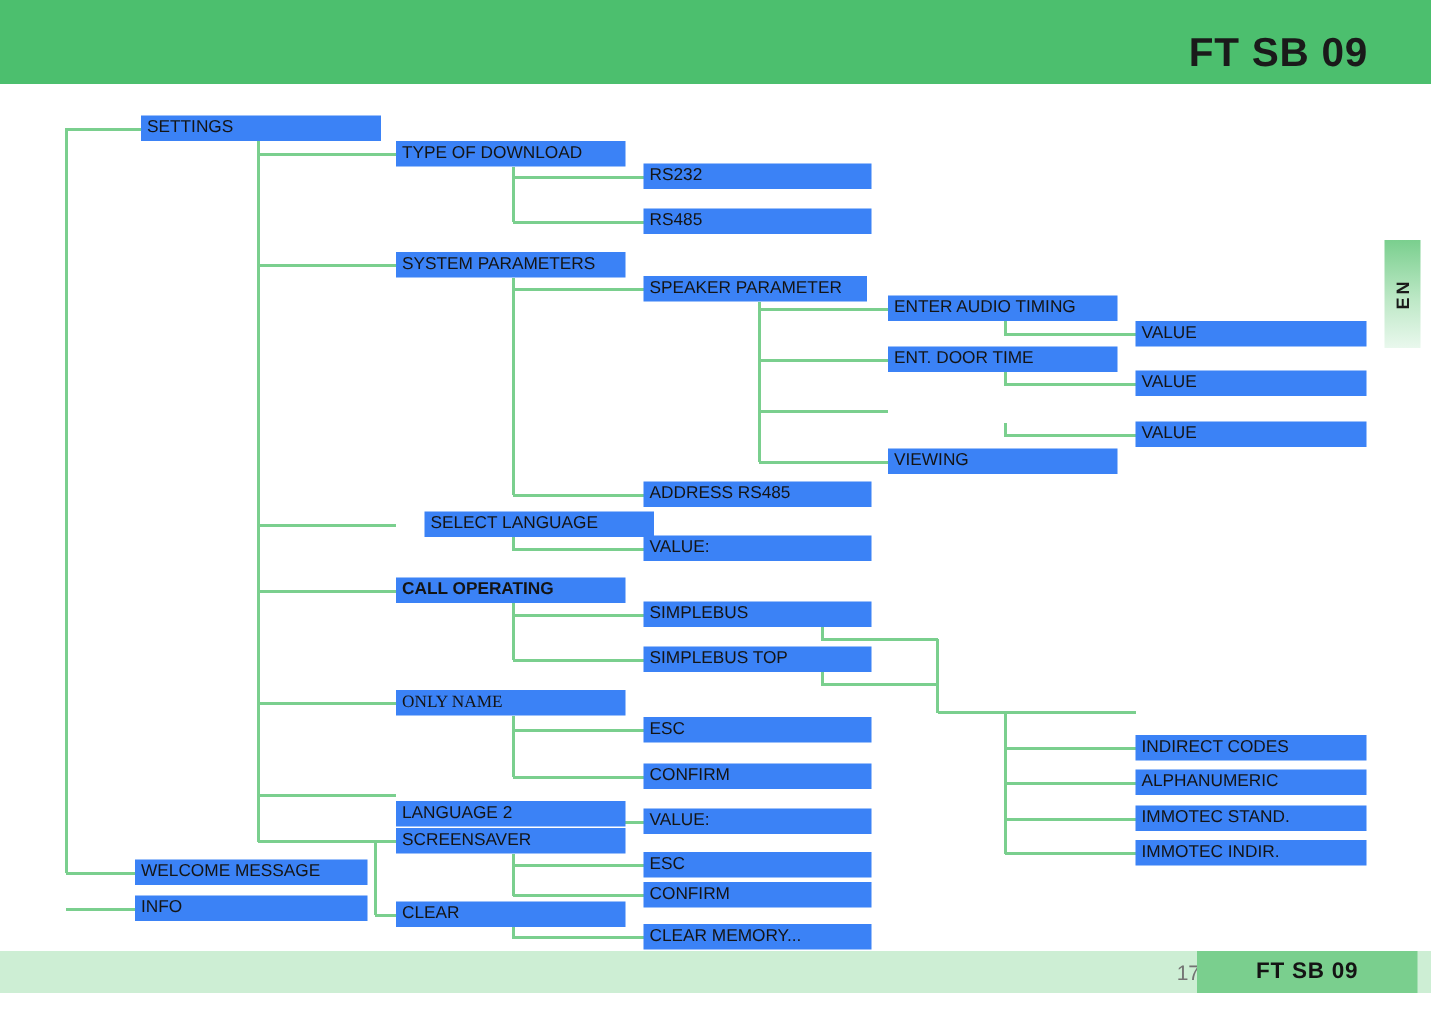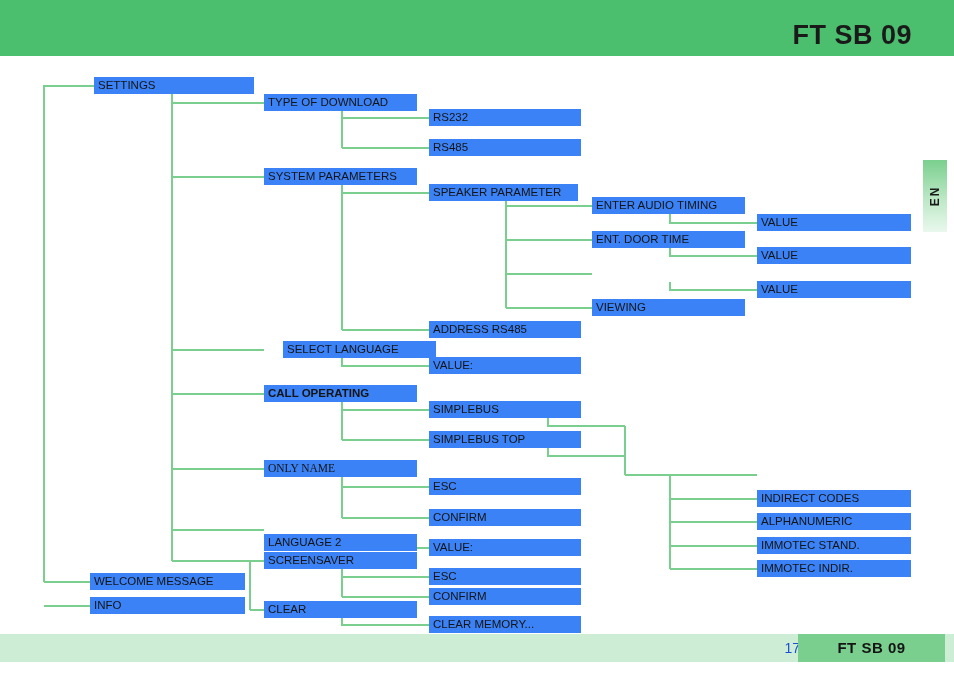--- a/index.html
+++ b/index.html
@@ -88,21 +88,21 @@
     height: 28px;
     background: #cdeed4;
   }
   #footer-page {
     position: absolute;
     left: 764px;
     top: 640px;
     width: 36px;
     text-align: right;
     font-size: 14px;
-    color: #1d4ed8;
+    color: #737373;
   }
   #footer-brand-box {
     position: absolute;
     left: 798px;
     top: 634px;
     width: 147px;
     height: 28px;
     background: #7ACF8E;
   }
   #footer-brand-label {

